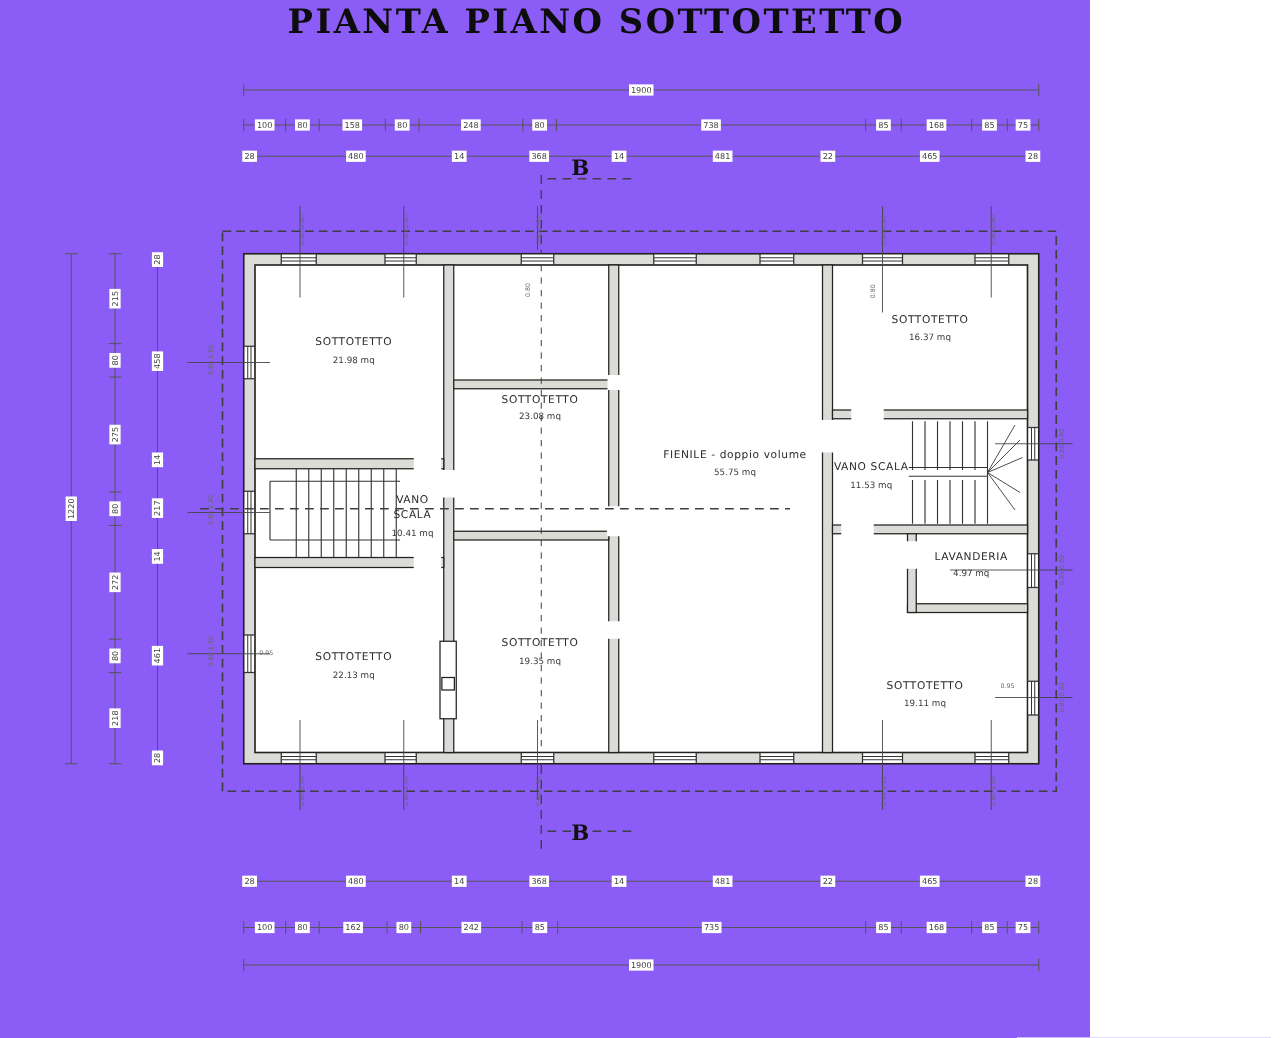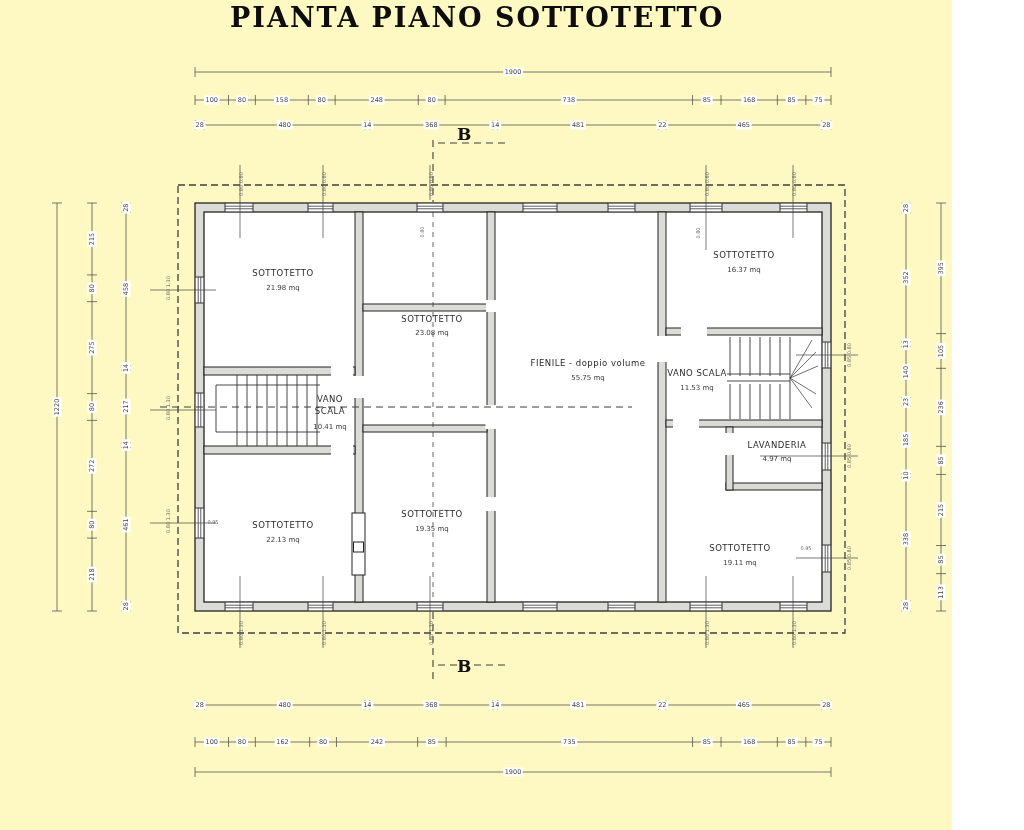--- a/index.html
+++ b/index.html
@@ -1,16 +1,16 @@
 <!DOCTYPE html>
 <html><head>
 <meta charset="utf-8">
 <style>
   html,body{margin:0;padding:0;background:#fff;}
-  #page{position:relative;width:952px;height:830px;background:#fef9c3;overflow:hidden;
+  #page{position:relative;width:872px;height:830px;background:#8b5cf6;overflow:hidden;
         font-family:"DejaVu Sans",sans-serif;text-align:right;}
   #title{position:absolute;left:230px;top:2px;margin:0;
          font-family:"DejaVu Serif",serif;font-weight:bold;font-size:27px;
          letter-spacing:2px;color:#0d0d0d;white-space:nowrap;}
   svg{position:absolute;left:0;top:0;}
   svg text{font-family:"DejaVu Sans",sans-serif;}
   .dim{font-size:6.5px;fill:#444;}
   .tag{font-size:5px;fill:#666;}
   .rname{font-size:8.5px;letter-spacing:.5px;fill:#2a2a2a;}
   .rarea{font-size:7px;fill:#3a3a3a;}

